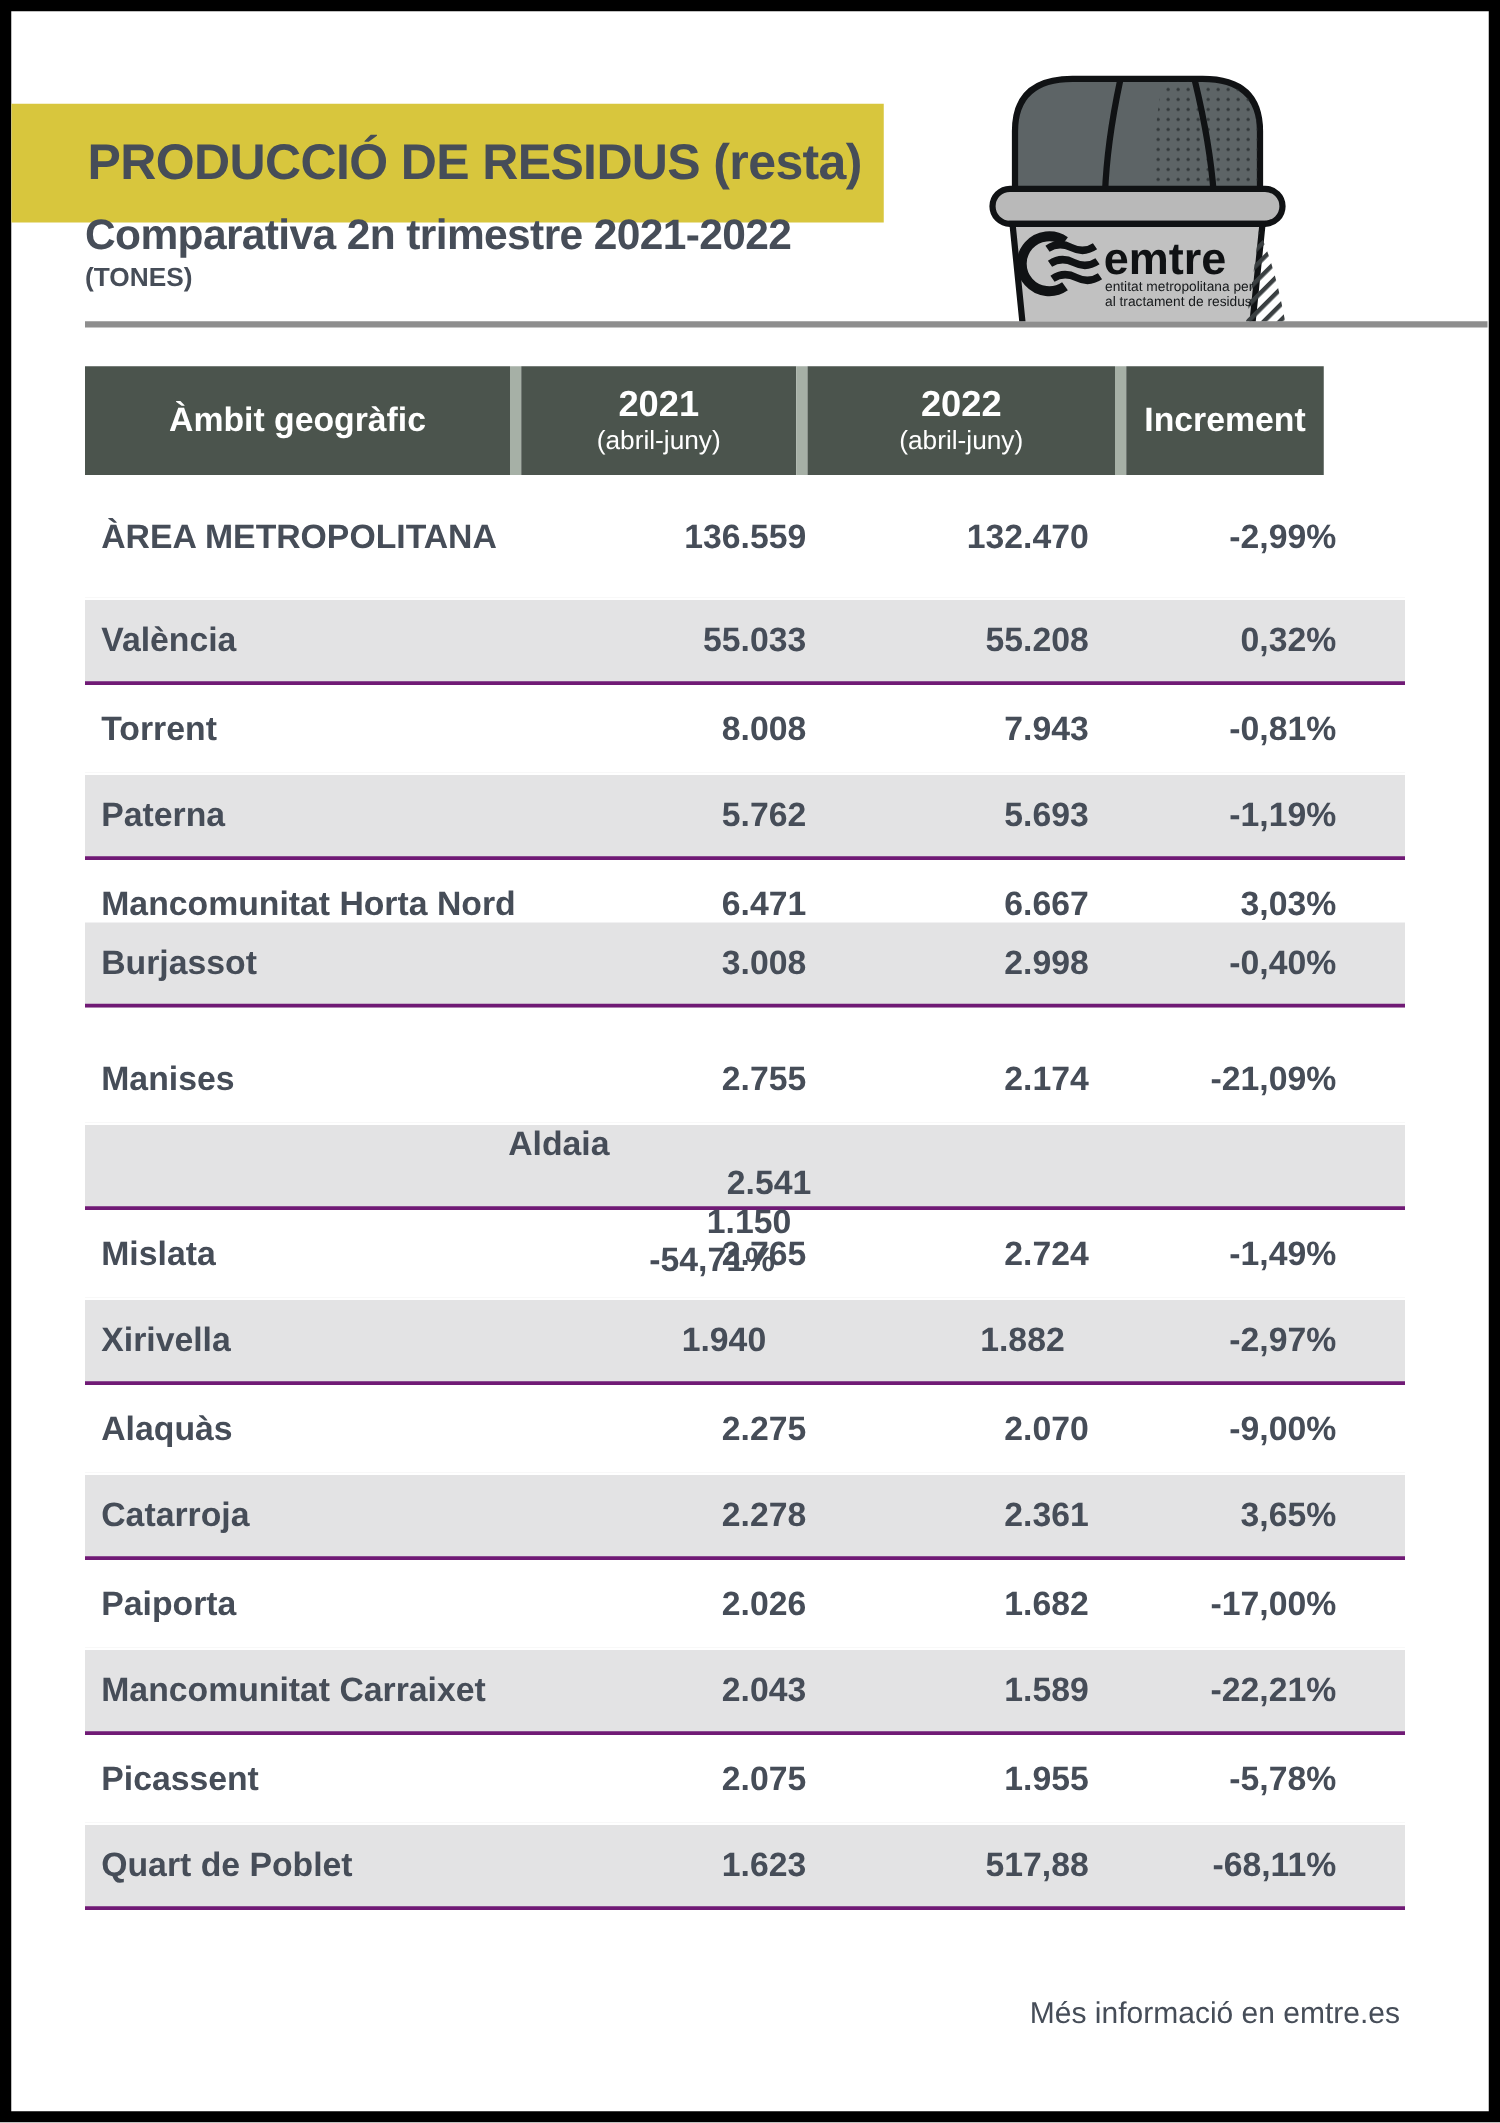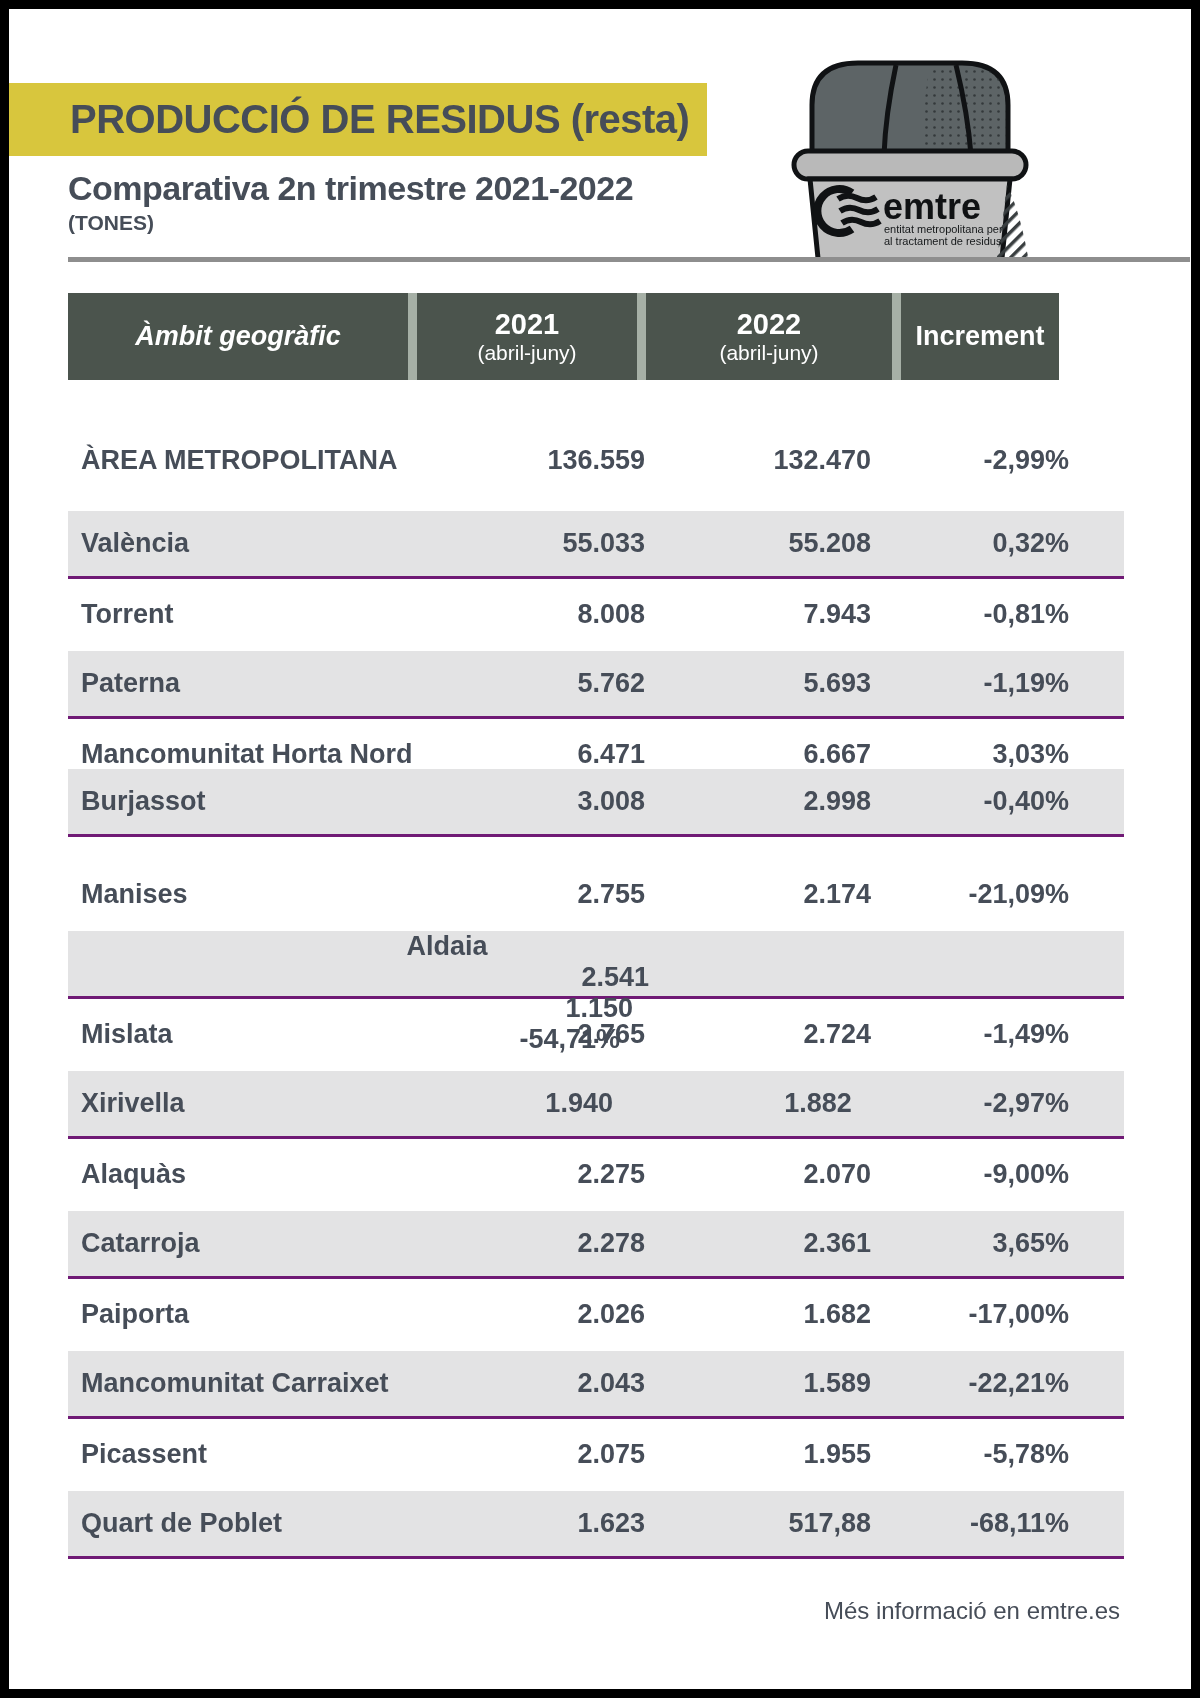--- a/index.html
+++ b/index.html
@@ -11,21 +11,21 @@
     --rule:#8e8e8e;
   }
   *{margin:0;padding:0;box-sizing:border-box;}
   html,body{background:#fff;}
   body{font-family:"Liberation Sans",sans-serif;color:var(--ink);}
   .page{
     position:relative;width:1200px;height:1698px;background:#fff;
     border:9px solid #000;overflow:hidden;
   }
   .yellow-band{
-    position:absolute;left:0;top:74px;width:698px;height:73px;
+    position:absolute;left:0;top:74px;width:698px;height:95px;
     background:var(--yellow);display:flex;align-items:center;
   }
   .page-title{
     margin-left:61px;font-size:40px;font-weight:bold;color:var(--ink);
     letter-spacing:-0.5px;white-space:nowrap;
   }
   .page-subtitle{
     position:absolute;left:59px;top:160px;font-size:34px;font-weight:bold;
     color:var(--ink);letter-spacing:-0.5px;white-space:nowrap;
   }
@@ -43,30 +43,30 @@
   .thead{
     display:flex;height:87px;width:1056px;
   }
   .th{
     background:var(--header-bg);color:#fff;display:flex;flex-direction:column;
     align-items:center;justify-content:center;line-height:1.05;
   }
   .th .yr{font-size:29px;font-weight:bold;}
   .th .sub{font-size:21px;font-weight:normal;margin-top:3px;}
   .th .lbl{font-size:27px;font-weight:bold;}
-  .w-name{width:340px;font-style:italic;}
+  .w-name{width:340px;}
   .w-sep{width:9px;}
   .w-2021{width:220px;}
   .w-2022{width:246px;}
   .w-incr{width:158px;}
   .thead .w-sep{background:var(--sep);}
   .tbody{position:absolute;left:0;top:87px;width:1056px;height:1148px;}
   .trow{
     position:absolute;left:0;width:1056px;display:flex;align-items:center;
-    font-size:27px;font-weight:bold;color:var(--ink);margin-top:31px;
+    font-size:27px;font-weight:bold;color:var(--ink);
   }
   .trow.alt{
     background:var(--alt-bg);border-top:2px solid #fff;border-bottom:3px solid #701a75;
   }
   .c-name{width:405px;padding-left:13px;display:flex;align-items:center;}
   .c-sep{width:9px;}
   .c-num{display:flex;align-items:center;justify-content:flex-end;}
   .c-2021{width:220px;padding-right:57px;}
   .c-2022{width:246px;padding-right:86px;}
   .c-incr{width:158px;padding-right:55px;}

